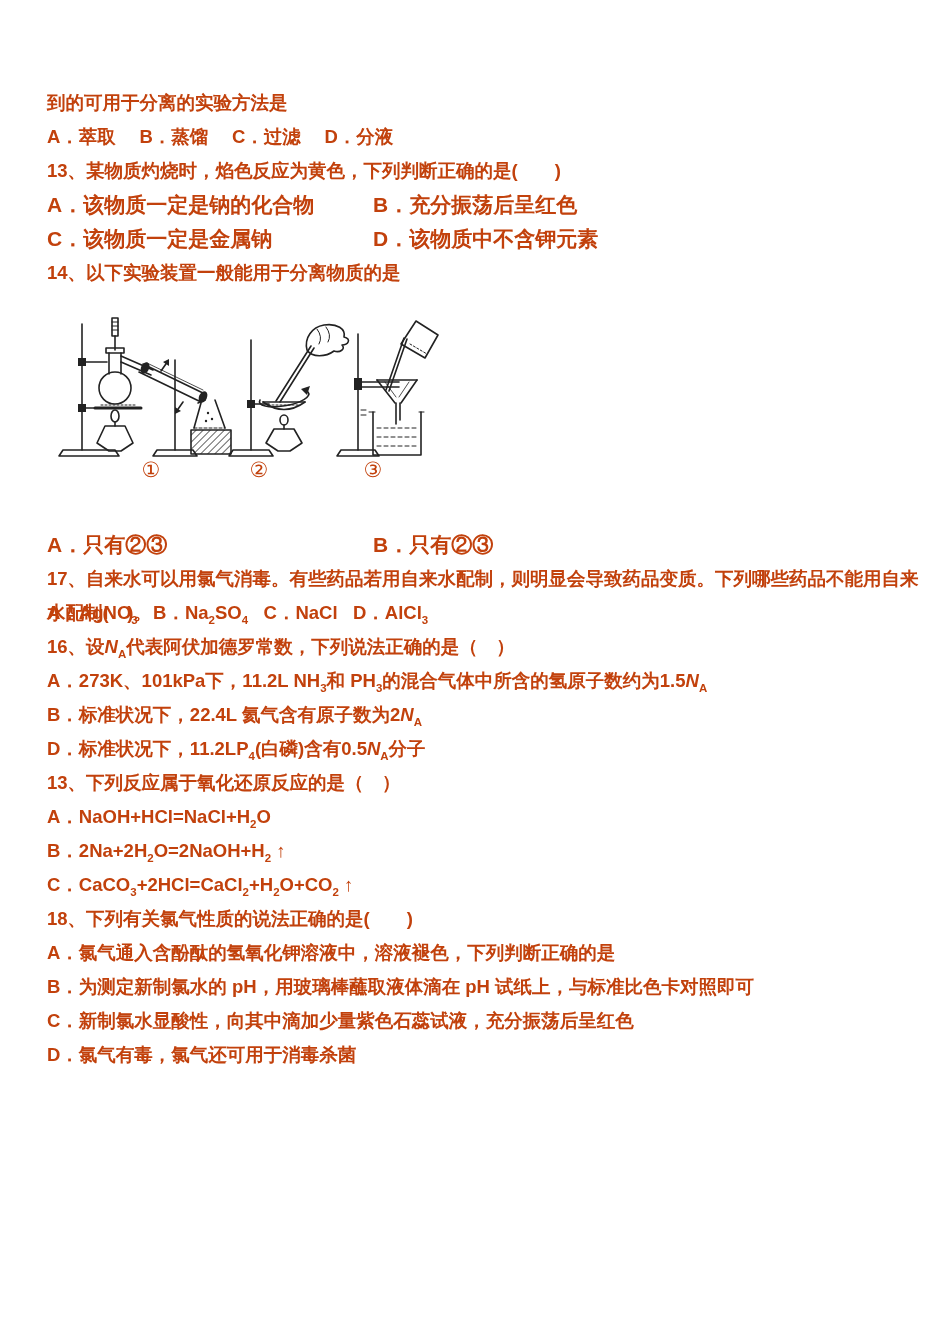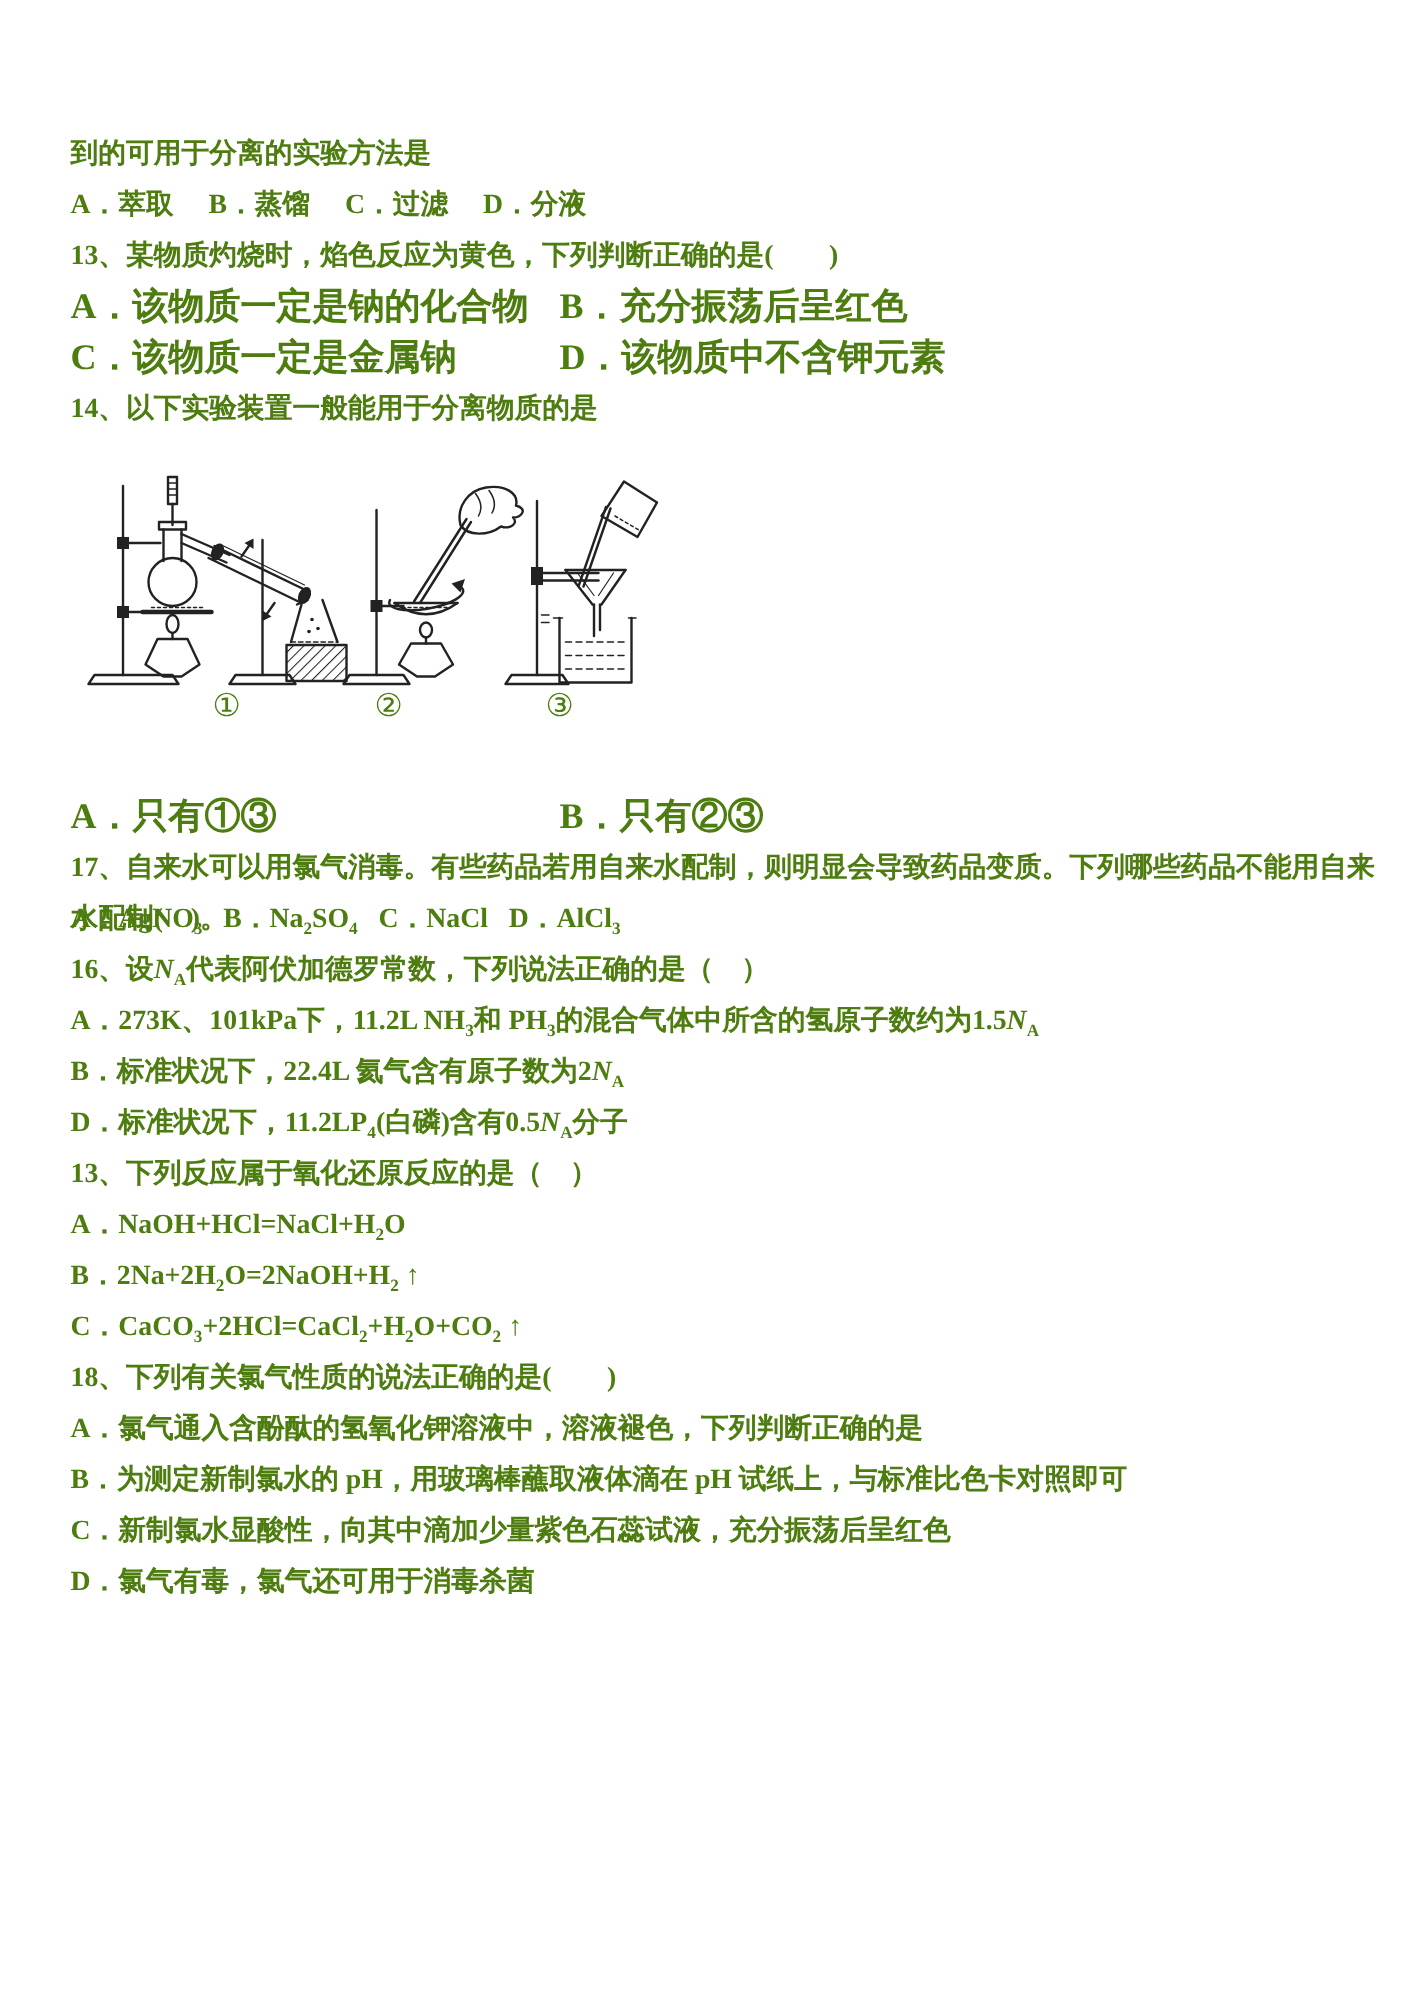--- a/index.html
+++ b/index.html
@@ -1,23 +1,23 @@
 <!DOCTYPE html>
 <html><head>
 <meta charset="utf-8">
 <style>
   html,body{margin:0;padding:0;background:#ffffff;}
   .page{
     position:relative;width:950px;height:1344px;background:#ffffff;overflow:hidden;
-    font-family:Liberation Serif, serif;
-    color:#4d7c0f;font-weight:700;
+    font-family:Liberation Sans, sans-serif;
+    color:#c2410c;font-weight:700;
   }
   .content{position:absolute;left:47px;top:86px;width:880px;}
   .line{margin:0;height:34px;line-height:34px;font-size:18.5px;white-space:pre-wrap;}
-  .row2{display:grid;grid-template-columns:326px auto;height:34px;line-height:34px;font-size:24px;}
+  .row2{display:grid;grid-template-columns:326px auto;height:34px;line-height:34px;font-size:21px;}
   .row2 span{white-space:pre-wrap;}
   sub{font-size:62%;line-height:0;}
   sup{font-size:62%;line-height:0;}
   i{font-style:italic;}
   .figure{position:relative;height:238px;}
   .figure svg{position:absolute;left:8px;top:26px;}
   .fig-label{position:absolute;top:168px;font-size:21px;font-weight:400;transform:translateX(-50%);}
   .fl1{left:104px;} .fl2{left:212px;} .fl3{left:326px;}
 </style>
 </head>
@@ -138,21 +138,21 @@
           <line x1="306" y1="94" x2="311" y2="94" stroke-width="1"></line>
           <line x1="306" y1="99" x2="311" y2="99" stroke-width="1"></line>
         </g>
       </svg>
       <span class="fig-label fl1">①</span>
       <span class="fig-label fl2">②</span>
       <span class="fig-label fl3">③</span>
     </div>
 
     <div class="row2">
-      <span>A．只有①③</span>
+      <span>A．只有②③</span>
       <span>B．只有②③</span>
     </div>
 
     <p class="line">17、自来水可以用氯气消毒。有些药品若用自来水配制，则明显会导致药品变质。下列哪些药品不能用自来水配制(　)。</p>
     <p class="line">A．AgNO<sub>3</sub>   B．Na<sub>2</sub>SO<sub>4</sub>   C．NaCl   D．AlCl<sub>3</sub></p>
 
     <p class="line">16、设<i>N</i><sub>A</sub>代表阿伏加德罗常数，下列说法正确的是（　）</p>
     <p class="line">A．273K、101kPa下，11.2L NH<sub>3</sub>和 PH<sub>3</sub>的混合气体中所含的氢原子数约为1.5<i>N</i><sub>A</sub></p>
     <p class="line">B．标准状况下，22.4L 氦气含有原子数为2<i>N</i><sub>A</sub></p>
     <p class="line">D．标准状况下，11.2LP<sub>4</sub>(白磷)含有0.5<i>N</i><sub>A</sub>分子</p>

